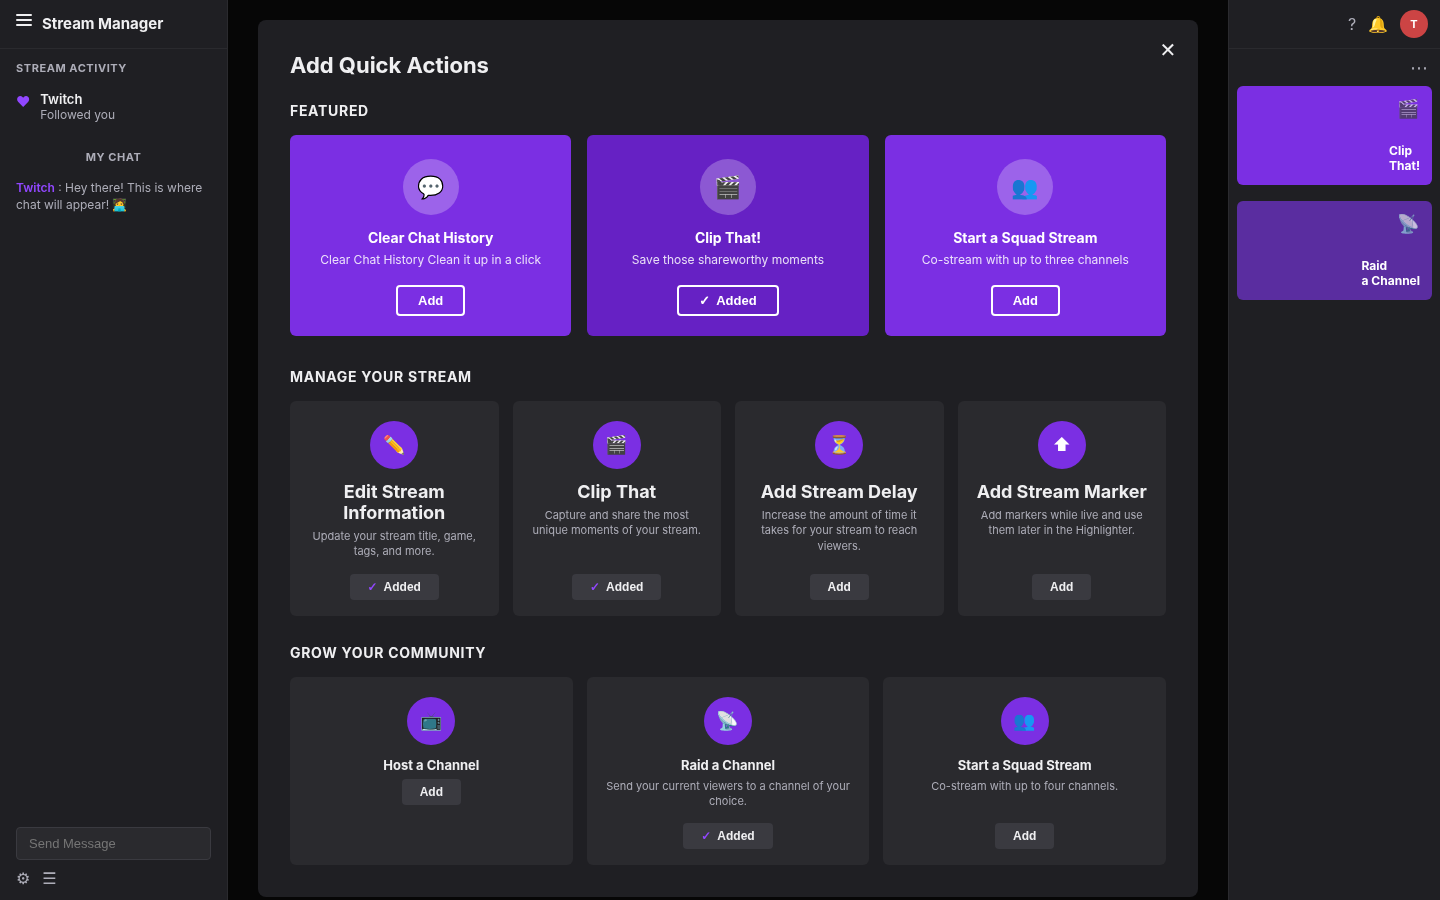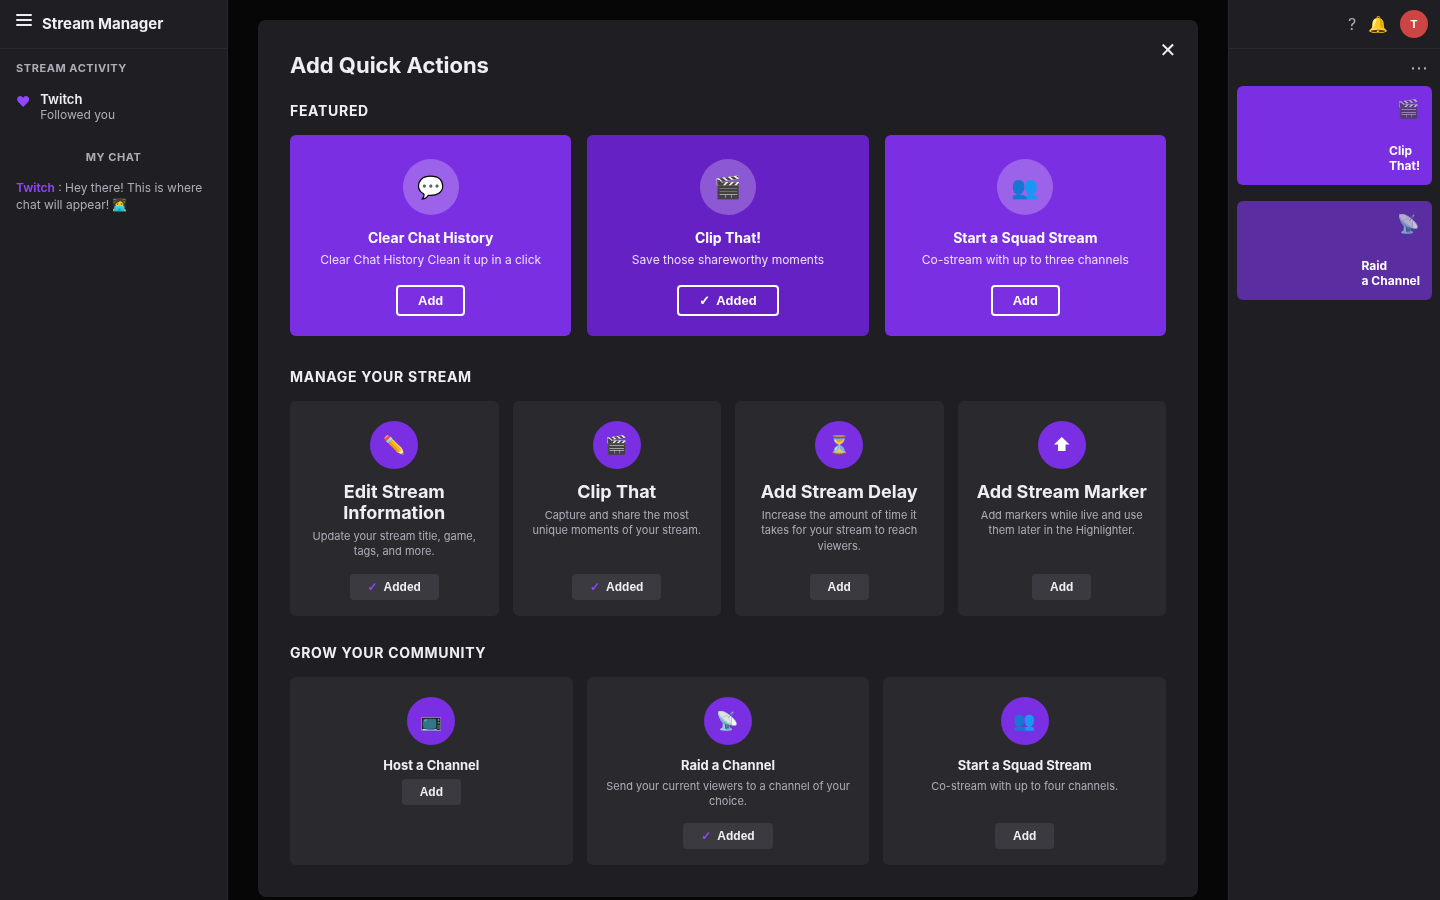--- a/index.html
+++ b/index.html
@@ -431,20 +431,27 @@
     <div class="activity-text">
       <div class="name">Twitch</div>
       <div class="action">Followed you</div>
     </div>
   </div>
   <div class="my-chat-label">My Chat</div>
   <div class="chat-message">
     <span class="chat-name">Twitch</span>
     <span> : Hey there! This is where chat will appear! 🧑‍💻</span>
   </div>
+  <div class="sidebar-footer">
+    <input class="message-input" type="text" placeholder="Send Message" style="">
+    <div class="sidebar-actions">
+      <span class="sidebar-action-icon">⚙</span>
+      <span class="sidebar-action-icon">☰</span>
+    </div>
+  </div>
 </div>
 
 <div class="main">
   <div class="overlay">
     <div class="modal">
       <button class="modal-close">✕</button>
       <div class="modal-title">Add Quick Actions</div>
 
       <div class="section-title">Featured</div>
       <div class="featured-cards">

